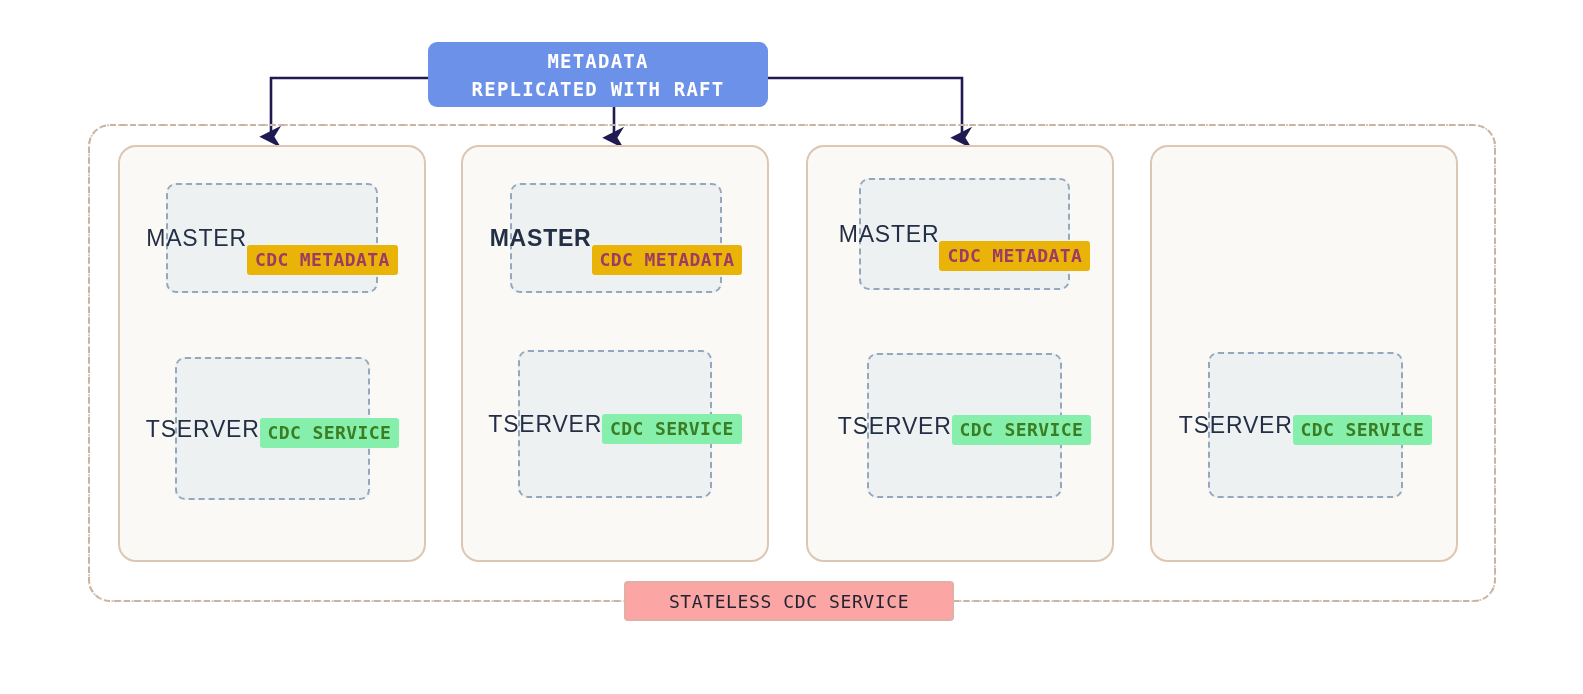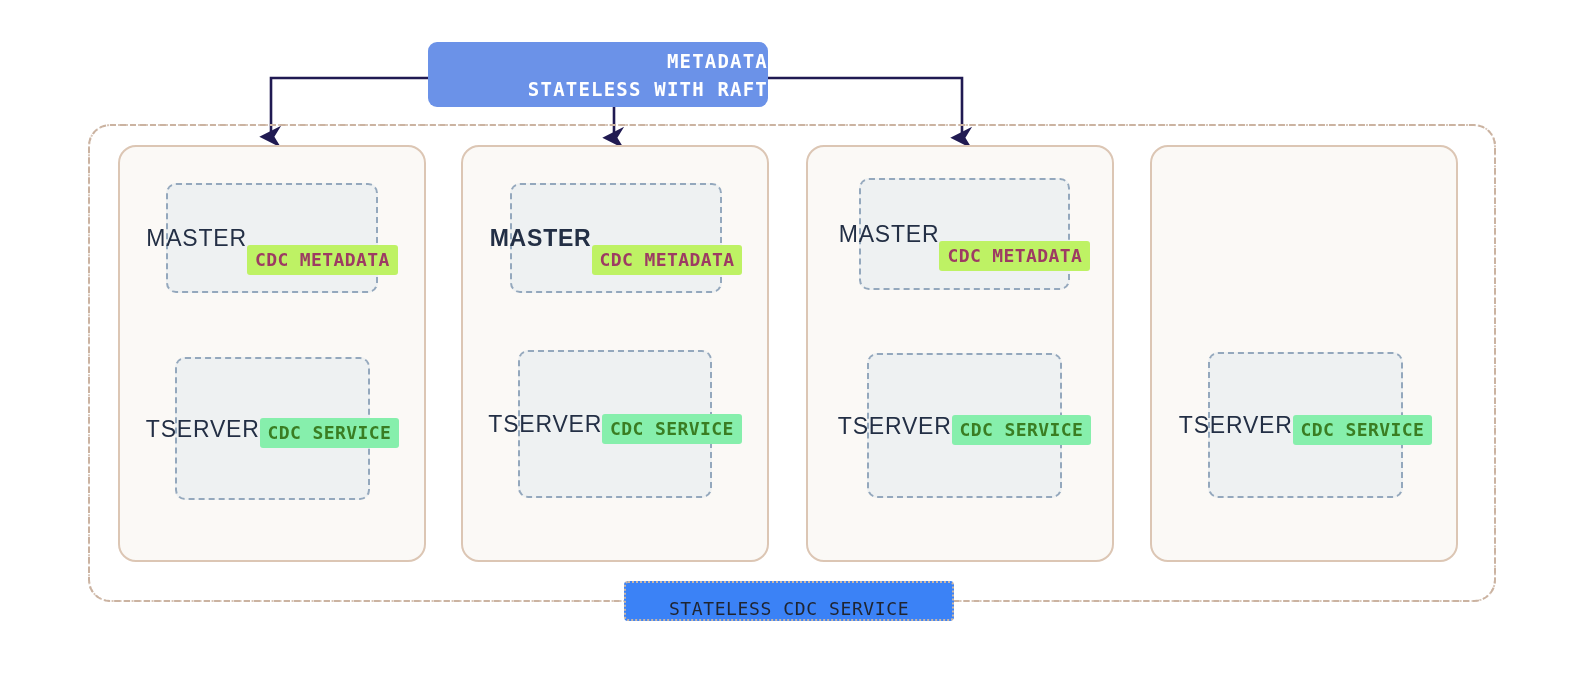--- a/index.html
+++ b/index.html
@@ -34,21 +34,21 @@
   .metadata-box {
     position: absolute;
     left: 428px;
     top: 42px;
     width: 340px;
     height: 65px;
     background: #6b92e8;
     border-radius: 9px;
     display: flex;
     flex-direction: column;
-    align-items: flex-end;
+    align-items: center;
     justify-content: center;
     z-index: 5;
   }
   .metadata-line {
     font-family: "DejaVu Sans Mono", "Liberation Mono", monospace;
     font-size: 19px;
     font-weight: bold;
     color: #ffffff;
     letter-spacing: 1.2px;
     line-height: 28px;
@@ -80,26 +80,26 @@
     opacity: 0.75;
   }
 
   
   .cluster-label {
     position: absolute;
     left: 624px;
     top: 581px;
     width: 330px;
     height: 40px;
-    background: #3b82f6;
+    background: #fca5a5;
     border: 2px dotted #c9b7a8;
     border-radius: 4px;
     box-sizing: border-box;
     display: flex;
-    align-items: flex-end;
+    align-items: center;
     justify-content: center;
     z-index: 6;
   }
   .cluster-label span {
     font-family: "DejaVu Sans Mono", "Liberation Mono", monospace;
     font-size: 18px;
     color: #1f2430;
     letter-spacing: 0.6px;
     white-space: nowrap;
   }
@@ -150,21 +150,21 @@
     font-size: 18px;
     letter-spacing: 0.4px;
     line-height: 24px;
     padding: 3px 8px;
     border-radius: 3px;
     margin-top: 9px;
     white-space: nowrap;
   }
   .proc-tag.metadata-tag {
     color: #9d3b63;
-    background: #bef264;
+    background: #eab308;
     font-weight: bold;
     margin-top: 44px;
   }
   .proc-tag.service-tag {
     color: #3a7d22;
     background: #86efac;
     font-weight: bold;
   }
 
   
@@ -192,21 +192,21 @@
 
     <path d="M428,78 L271,78 L271,136" fill="none" stroke="#201a52" stroke-width="2.6" marker-end="url(#arrowhead)"></path>
 
     <path d="M614,107 L614,137" fill="none" stroke="#201a52" stroke-width="2.6" marker-end="url(#arrowhead)"></path>
 
     <path d="M768,78 L962,78 L962,137" fill="none" stroke="#201a52" stroke-width="2.6" marker-end="url(#arrowhead)"></path>
   </svg>
 
   <div class="metadata-box">
     <div class="metadata-line">METADATA</div>
-    <div class="metadata-line">STATELESS WITH RAFT</div>
+    <div class="metadata-line">REPLICATED WITH RAFT</div>
   </div>
 
   <div class="cluster-outer"></div>
 
   <div class="node-card n1"></div>
   <div class="node-card n2"></div>
   <div class="node-card n3"></div>
   <div class="node-card n4"></div>
 
   <div class="proc-box master-1">

